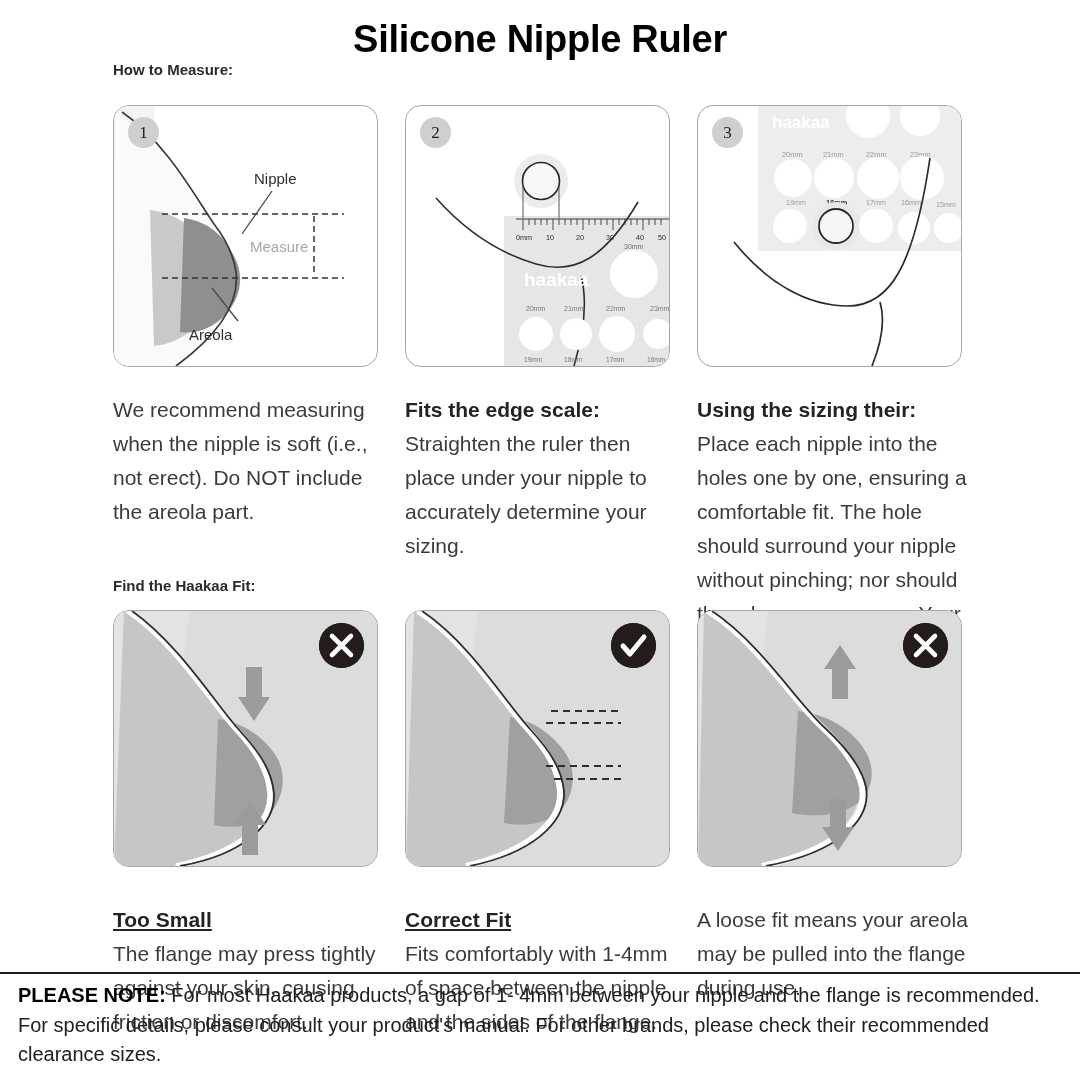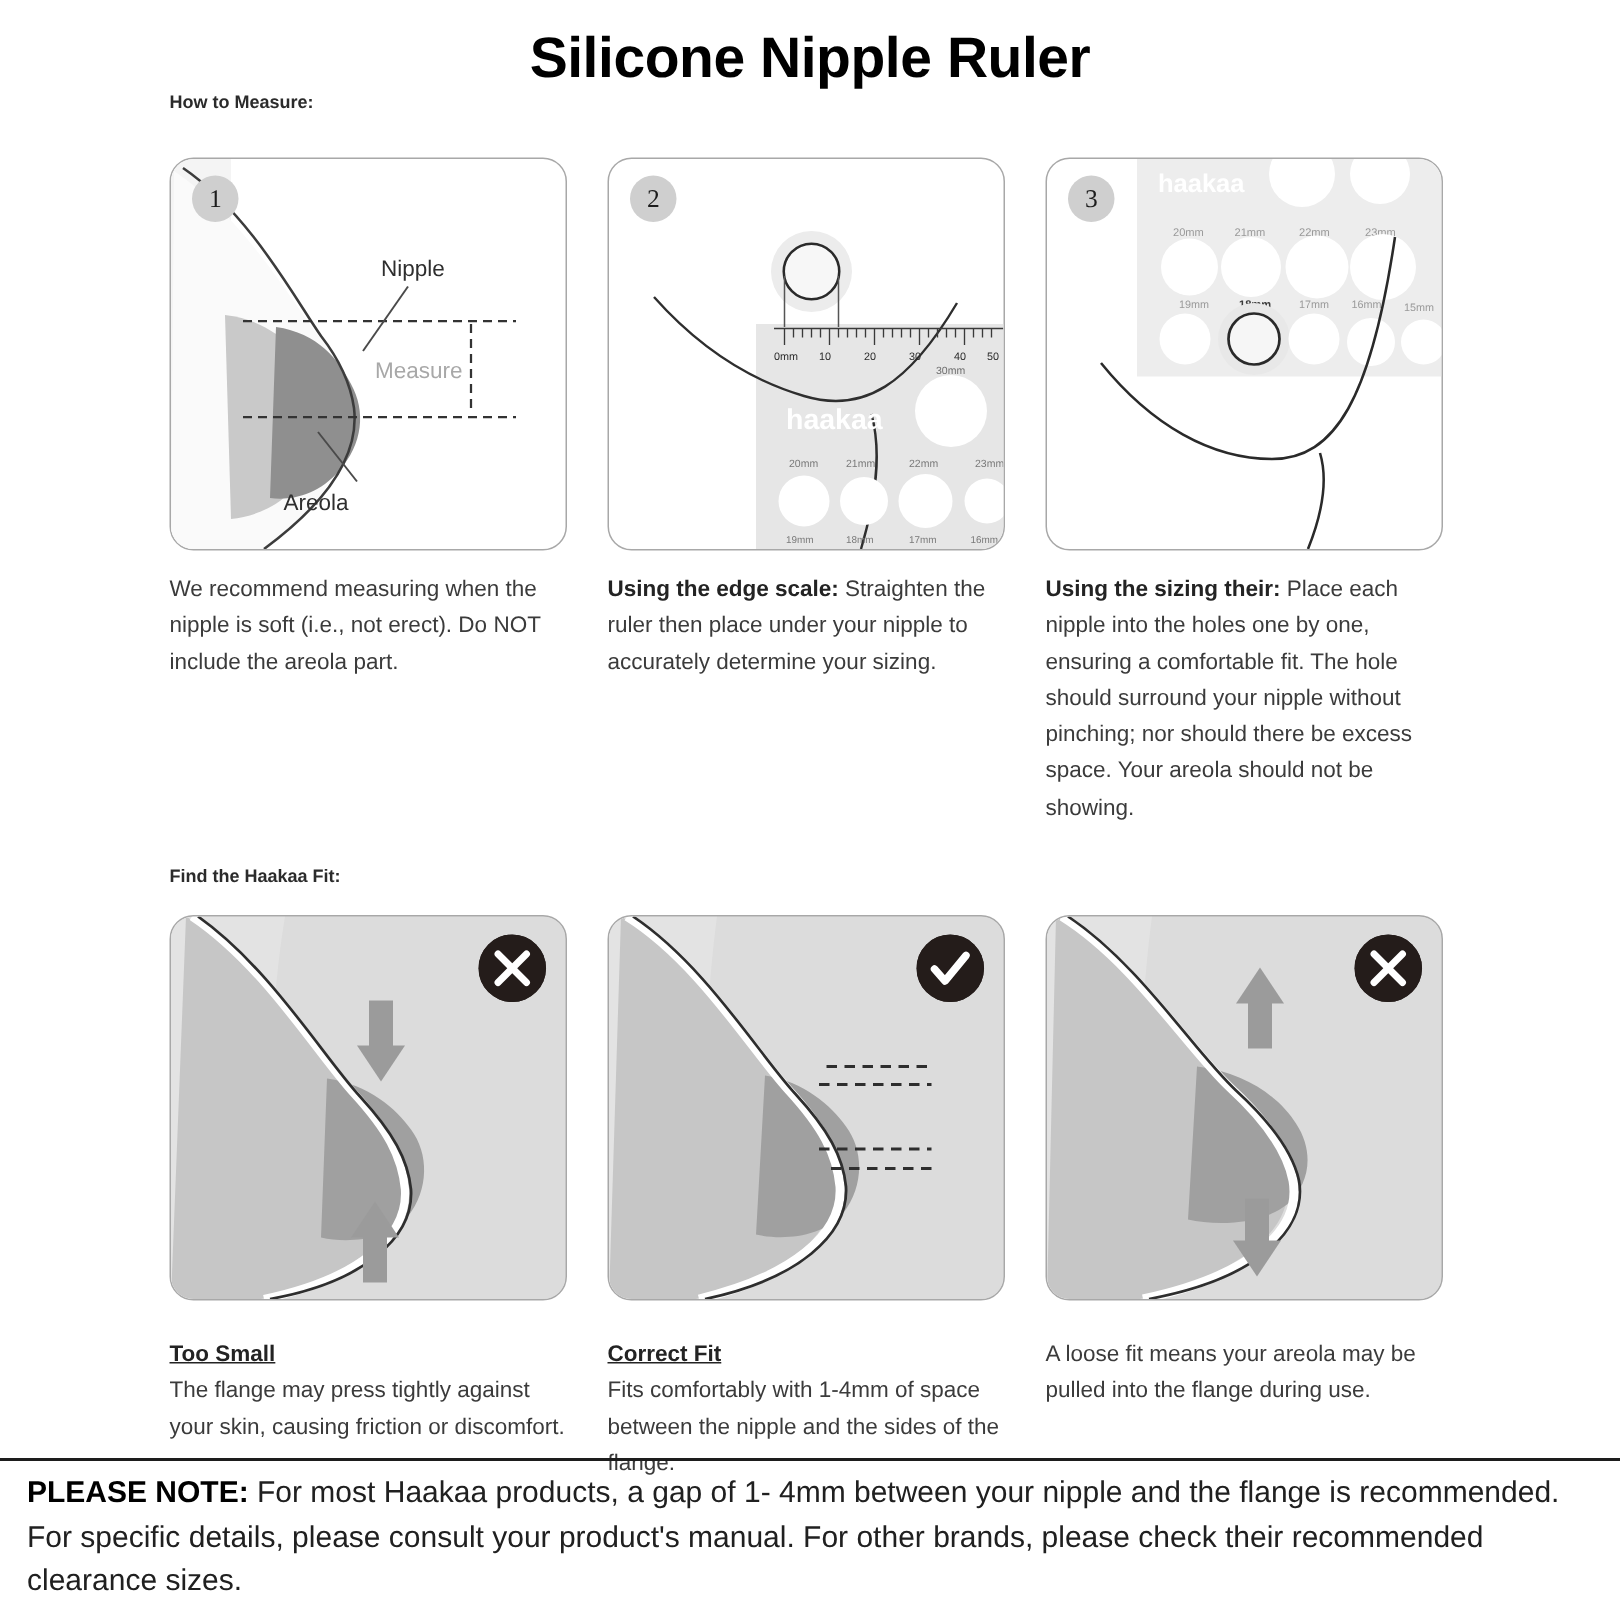--- a/index.html
+++ b/index.html
@@ -8,21 +8,21 @@
     font-family:"Liberation Sans", sans-serif;
     color:#3b3b3b;overflow:hidden;position:relative;
   }
   .page{position:relative;width:1080px;height:1080px;}
 
   .title{
     position:absolute;left:0;top:18px;width:1080px;text-align:center;
     font-size:38px;font-weight:bold;color:#000;letter-spacing:-.3px;
   }
   .sec-head{
-    position:absolute;font-size:12px;font-weight:bold;color:#2b2b2b;
+    position:absolute;font-size:15px;font-weight:bold;color:#2b2b2b;
   }
   #sec1-head{left:113px;top:61px;}
   #sec2-head{left:113px;top:577px;}
 
   .panel{
     position:absolute;width:263px;height:260px;border-radius:16px;
     border:1.4px solid #a8a8a8;background:#ffffff;overflow:hidden;
   }
   .panel.fit{background:#dcdcdc;height:255px;}
   .row1 .panel{top:105px;}
@@ -30,21 +30,21 @@
   .col1{left:113px;} .col2{left:405px;} .col3{left:697px;}
 
   .badge-num{
     position:absolute;left:14px;top:11px;width:31px;height:31px;border-radius:50%;
     background:#cfcfcf;color:#1d1d1d;font-size:17px;
     display:flex;align-items:center;justify-content:center;z-index:5;
     font-family:"Liberation Serif", serif;
   }
 
   .cap{
-    position:absolute;width:272px;font-size:15px;line-height:1.62;color:#3b3b3b;
+    position:absolute;width:272px;font-size:21px;line-height:1.62;color:#3b3b3b;margin-top:12px;
   }
   .row1 .cap{top:381px;}
   .row2 .cap{top:891px;}
   .cap b{color:#232323;font-weight:bold;}
   .cap .hd{display:block;font-weight:bold;color:#232323;text-decoration:underline;}
 
   .badge-mark{
     position:absolute;right:13px;top:12px;width:45px;height:45px;border-radius:50%;
     background:#241c1a;z-index:6;
   }
@@ -176,21 +176,21 @@
         <circle cx="138" cy="120" r="17" fill="#f6f6f6" stroke="#2a2a2a" stroke-width="1.8"></circle>
         <circle cx="178" cy="120" r="17" fill="#ffffff"></circle>
         <circle cx="216" cy="122" r="16" fill="#ffffff"></circle>
         <circle cx="251" cy="122" r="15" fill="#ffffff"></circle>
         <path d="M36 136 C 70 178, 110 200, 150 200 C 192 200, 216 160, 232 52" fill="none" stroke="#2a2a2a" stroke-width="1.7"></path>
         <path d="M182 196 C 188 216, 182 240, 174 260" fill="none" stroke="#2a2a2a" stroke-width="1.7"></path>
       </svg>
     </div>
 
     <div class="cap col1"><span>We recommend measuring when the nipple is soft (i.e., not erect). Do NOT include the areola part.</span></div>
-    <div class="cap col2"><b>Using the edge scale:</b><span> Straighten the ruler then place under your nipple to accurately determine your sizing.</span></div>
+    <div class="cap col2"><b>Fits the edge scale:</b><span> Straighten the ruler then place under your nipple to accurately determine your sizing.</span></div>
     <div class="cap col3"><b>Using the sizing their:</b><span> Place each nipple into the holes one by one, ensuring a comfortable fit. The hole should surround your nipple without pinching; nor should there be excess space. Your areola should not be showing.</span></div>
   </div>
 
   <div class="sec-head" id="sec2-head">Find the Haakaa Fit:</div>
 
   <div class="row2">
 
     <div class="panel fit col1">
       <svg viewBox="0 0 263 255" width="263" height="255">
         <rect x="0" y="0" width="263" height="255" fill="#dcdcdc"></rect>

